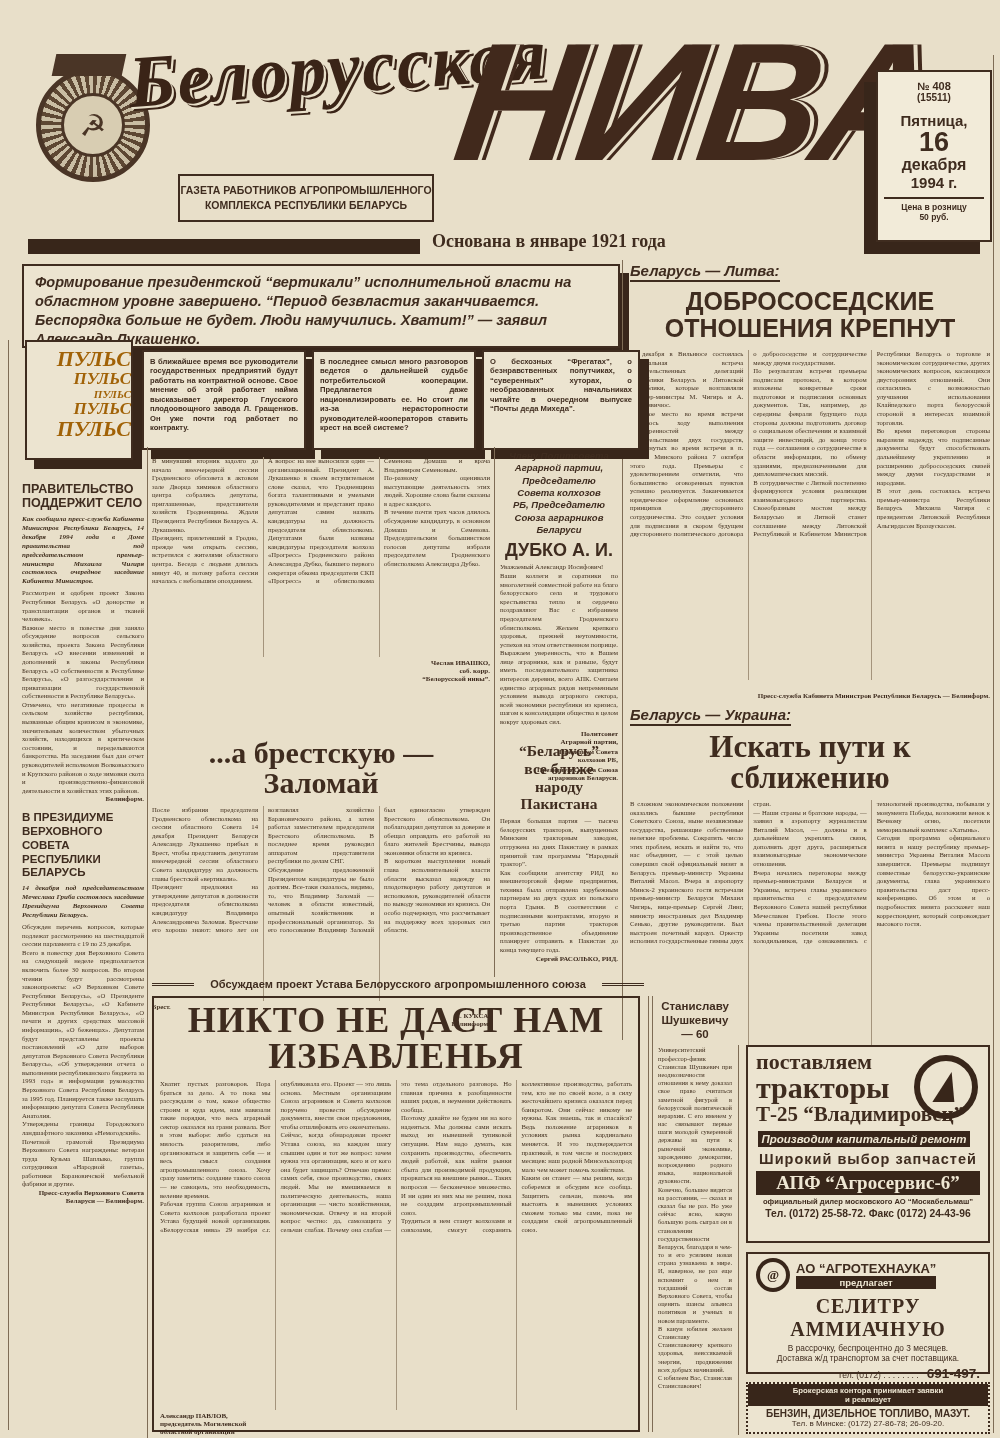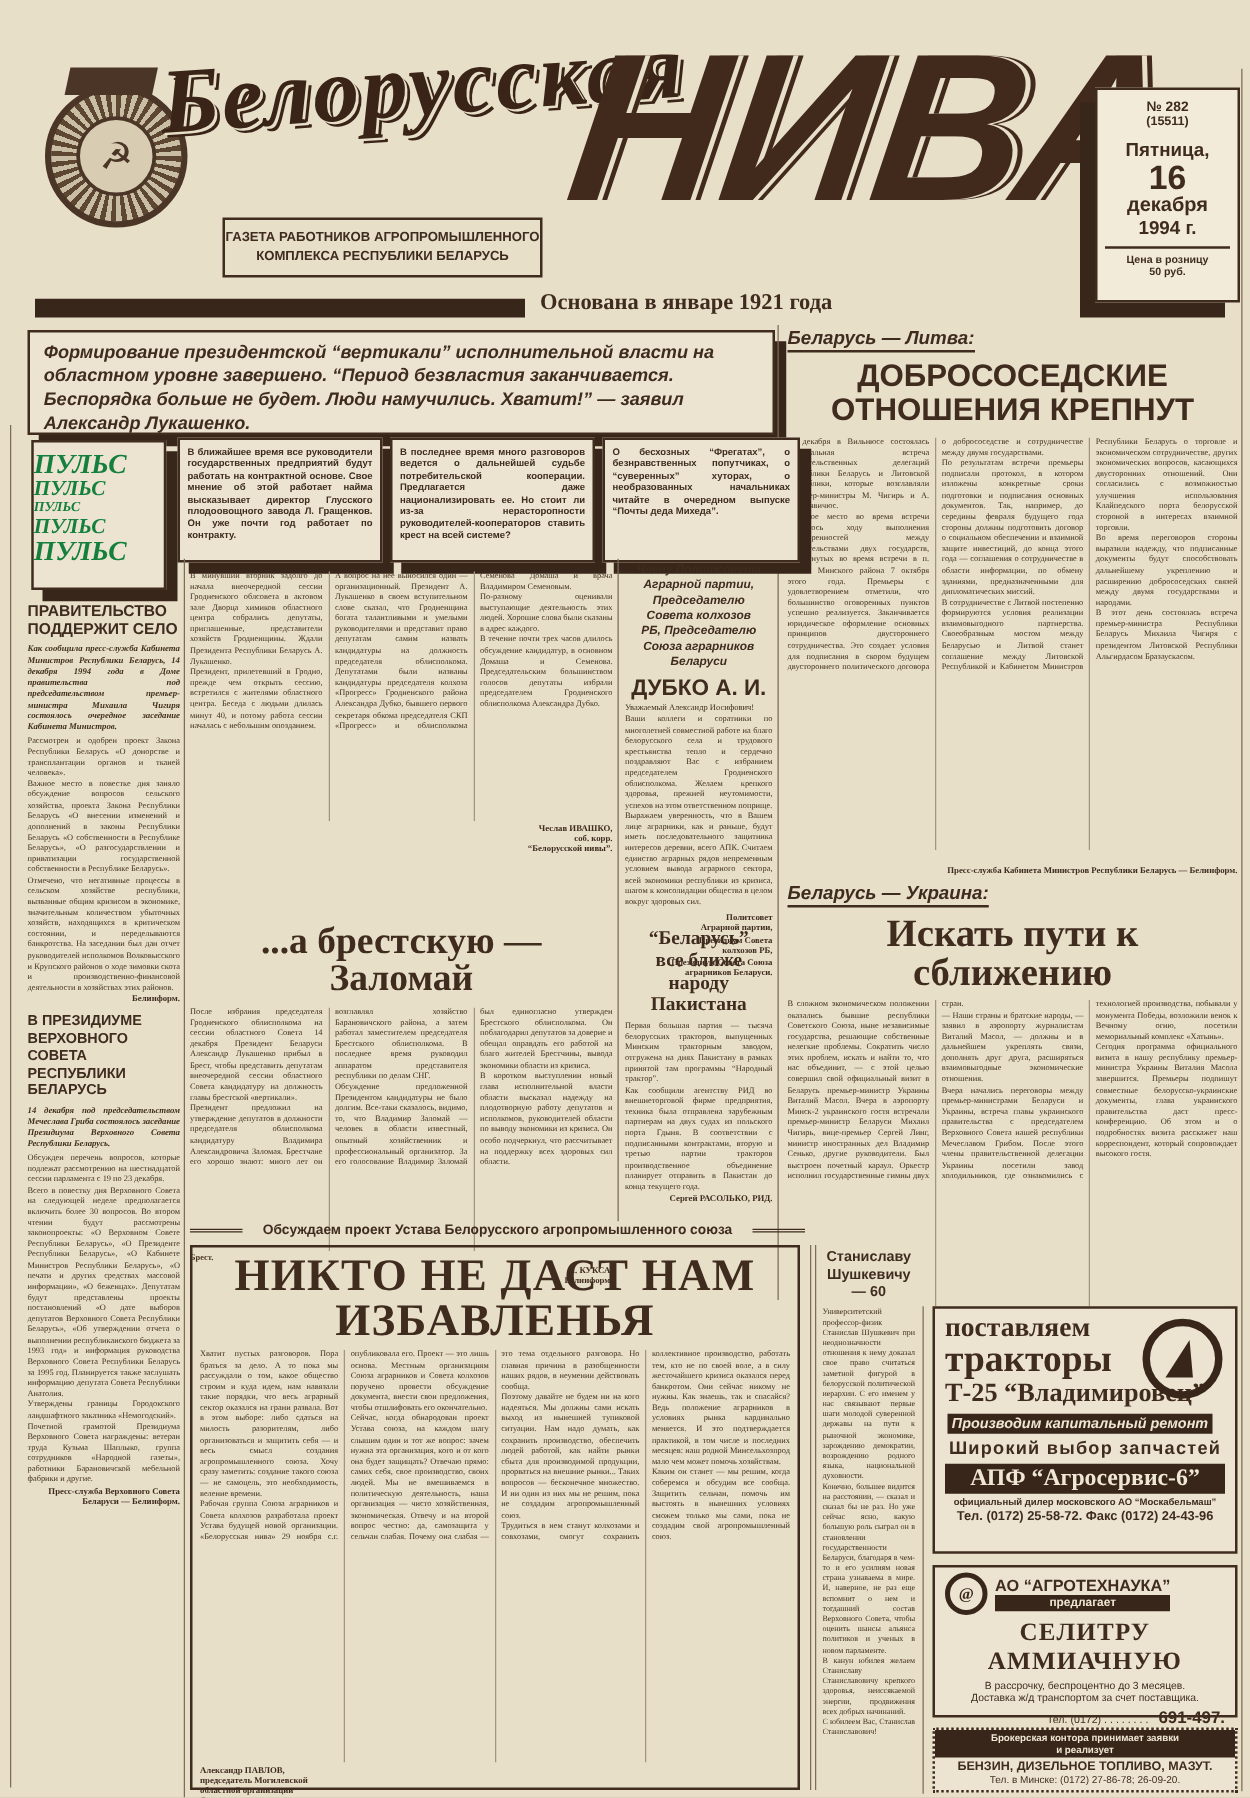--- a/index.html
+++ b/index.html
@@ -34,21 +34,21 @@
       <div class="medal">
           <div class="medal-inner">☭</div>
         </div>
     </div>
     <div class="abs" style="left:130px;top:18px;width:640px;height:150px;font-family:'Liberation Serif',serif;font-style:italic;font-weight:bold;font-size:74px;color:#3a2417;transform:rotate(-4deg);text-shadow:2px 2px 0 #e8dfc9,4px 4px 0 #3a2417;letter-spacing:2px;white-space:nowrap;">Белорусская</div>
     <div class="abs" style="left:455px;top:18px;width:470px;height:220px;font-family:'Liberation Sans',sans-serif;font-style:italic;font-weight:900;font-size:168px;line-height:1;color:#41291c;transform:skewX(-8deg);text-shadow:4px 0 0 #e8dfc9,8px 0 0 #41291c;z-index:1;">НИВА</div>
     <div class="abs" style="left:178px;top:174px;width:252px;height:44px;border:2px solid #3f2c1f;display:flex;align-items:center;justify-content:center;text-align:center;font-family:'Liberation Sans',sans-serif;font-weight:bold;font-size:10.5px;line-height:1.45;white-space:pre-line;">ГАЗЕТА РАБОТНИКОВ АГРОПРОМЫШЛЕННОГО
 КОМПЛЕКСА РЕСПУБЛИКИ БЕЛАРУСЬ</div>
 
     <div class="abs" style="left:876px;top:70px;width:116px;height:172px;background:#f2ebd9;border:2px solid #3f2c1f;box-shadow:-12px 12px 0 0 #38261a;z-index:3;text-align:center;padding-top:8px;box-sizing:border-box;">
-      <div class="h-sans" style="font-size:11px;">№ 282</div>
+      <div class="h-sans" style="font-size:11px;">№ 408</div>
       <div class="h-sans" style="font-size:10px;">(15511)</div>
       <div class="h-sans" style="font-size:15px;margin-top:9px;">Пятница,</div>
       <div class="h-sans" style="font-size:27px;line-height:1;">16</div>
       <div class="h-sans" style="font-size:16px;">декабря</div>
       <div class="h-sans" style="font-size:15px;">1994 г.</div>
       <div style="border-top:2px solid #3f2c1f;margin:6px 6px 0 6px;padding-top:3px;font-family:'Liberation Sans',sans-serif;font-weight:bold;font-size:8.5px;white-space:pre-line;">Цена в розницу
 50 руб.</div>
     </div>
 
     <div class="abs darkbar" style="left:28px;top:239px;width:392px;height:15px;"></div>
@@ -70,30 +70,30 @@
 В этот день состоялась встреча премьер-министра Республики Беларусь Михаила Чигиря с президентом Литовской Республики Альгирдасом Бразаускасом.</div>
     <div class="byline" style="margin-top:12px;">Пресс-служба Кабинета Министров Республики Беларусь — Белинформ.</div>
   </div>
 
   <div class="abs" style="left:142px;top:350px;width:500px;height:95px;">
     <div class="abs shadowbox" style="left:0;top:0;width:148px;height:86px;padding:5px 6px;font-family:'Liberation Sans',sans-serif;font-weight:bold;font-size:7.6px;line-height:1.25;text-align:justify;overflow:hidden;">
       <span>В ближайшее время все руководители государственных предприятий будут работать на контрактной основе. Свое мнение об этой работает найма высказывает директор Глусского плодоовощного завода Л. Гращенков. Он уже почти год работает по контракту.</span>
       <span class="pageref">2-я стр.</span>
     </div>
     <div class="abs shadowbox" style="left:170px;top:0;width:148px;height:86px;padding:5px 6px;font-family:'Liberation Sans',sans-serif;font-weight:bold;font-size:7.6px;line-height:1.25;text-align:justify;overflow:hidden;">
-      <span>В последнее время много разговоров ведется о дальнейшей судьбе потребительской кооперации. Предлагается даже национализировать ее. Но стоит ли из-за нерасторопности руководителей-кооператоров ставить крест на всей системе?</span>
+      <span>В последнее смысл много разговоров ведется о дальнейшей судьбе потребительской кооперации. Предлагается даже национализировать ее. Но стоит ли из-за нерасторопности руководителей-кооператоров ставить крест на всей системе?</span>
       <span class="pageref">2-я стр.</span>
     </div>
     <div class="abs shadowbox" style="left:340px;top:0;width:142px;height:86px;padding:5px 6px;font-family:'Liberation Sans',sans-serif;font-weight:bold;font-size:7.6px;line-height:1.25;text-align:justify;overflow:hidden;">
       <span>О бесхозных “Фрегатах”, о безнравственных попутчиках, о “суверенных” хуторах, о необразованных начальниках читайте в очередном выпуске “Почты деда Михеда”.</span>
       <span class="pageref">4-я стр.</span>
     </div>
   </div>
 
-  <div class="abs shadowbox" style="left:25px;top:352px;width:108px;height:120px;text-align:left;font-family:'Liberation Serif',serif;font-weight:bold;font-style:italic;color:#15803d;padding-top:6px;box-sizing:border-box;">
+  <div class="abs shadowbox" style="left:25px;top:340px;width:108px;height:120px;text-align:right;font-family:'Liberation Serif',serif;font-weight:bold;font-style:italic;color:#a16207;padding-top:6px;box-sizing:border-box;">
     <div style="font-size:22px;line-height:1;">ПУЛЬС</div>
     <div style="font-size:17px;line-height:1.05;">ПУЛЬС</div>
     <div style="font-size:11px;line-height:1.1;">ПУЛЬС</div>
     <div style="font-size:17px;line-height:1.05;">ПУЛЬС</div>
     <div style="font-size:22px;line-height:1;">ПУЛЬС</div>
   </div>
 
   <div class="abs vline" style="left:147px;top:447px;height:991px;"></div>
   <div class="abs" style="left:22px;top:482px;width:122px;height:950px;overflow:hidden;">
     <div class="h-sans" style="font-size:12.5px;line-height:1.15;">ПРАВИТЕЛЬСТВО ПОДДЕРЖИТ СЕЛО</div>

